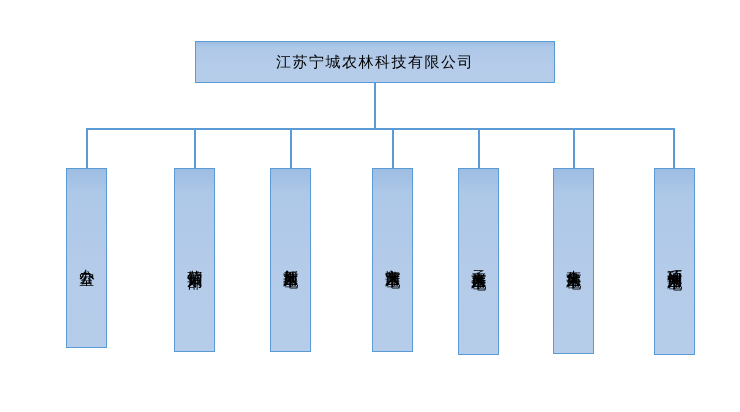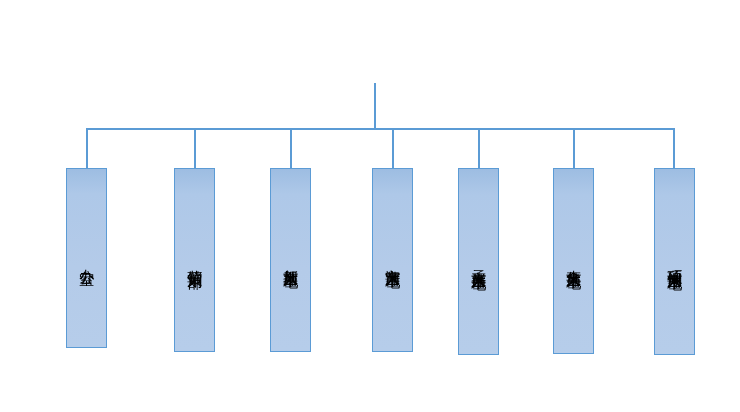--- a/index.html
+++ b/index.html
@@ -77,20 +77,23 @@
   .c3 { left: 372px; width: 41px; height: 184px; }
   .c4 { left: 458px; width: 41px; height: 187px; }
   .c5 { left: 553px; width: 41px; height: 186px; }
   .c6 { left: 654px; width: 41px; height: 187px; }
 </style>
 </head>
 <body>
 
 <div id="chart-canvas">
 
+  <div class="node node-root">
+    <span class="node-label">江苏宁城农林科技有限公司</span>
+  </div>
 
   <div class="conn conn-v" style="left:374px; top:83px; height:46px;"></div>
 
   <div class="conn conn-h" style="left:86px; top:128px; width:589px;"></div>
 
   <div class="conn conn-v" style="left:86px;  top:128px; height:41px;"></div>
   <div class="conn conn-v" style="left:194px; top:128px; height:41px;"></div>
   <div class="conn conn-v" style="left:290px; top:128px; height:41px;"></div>
   <div class="conn conn-v" style="left:392px; top:128px; height:41px;"></div>
   <div class="conn conn-v" style="left:478px; top:128px; height:41px;"></div>

